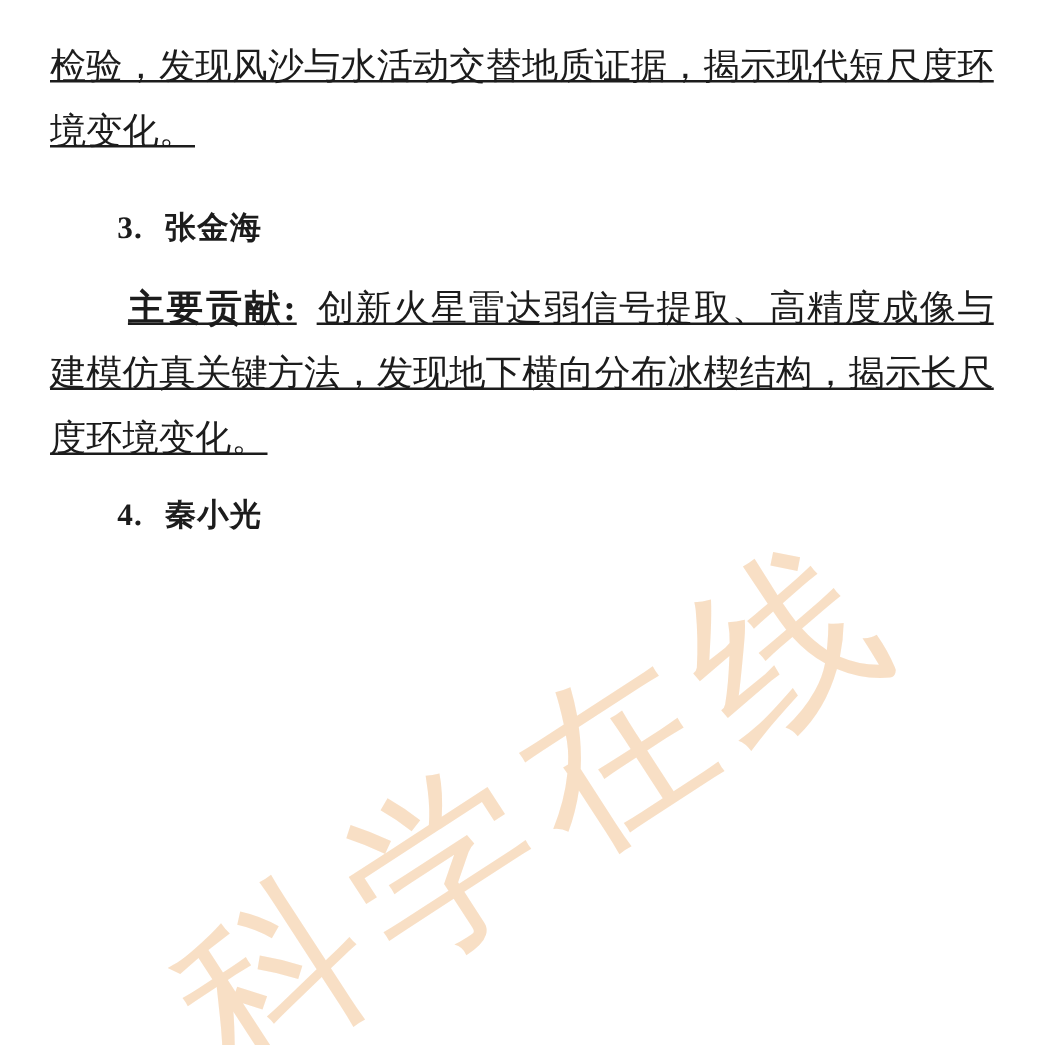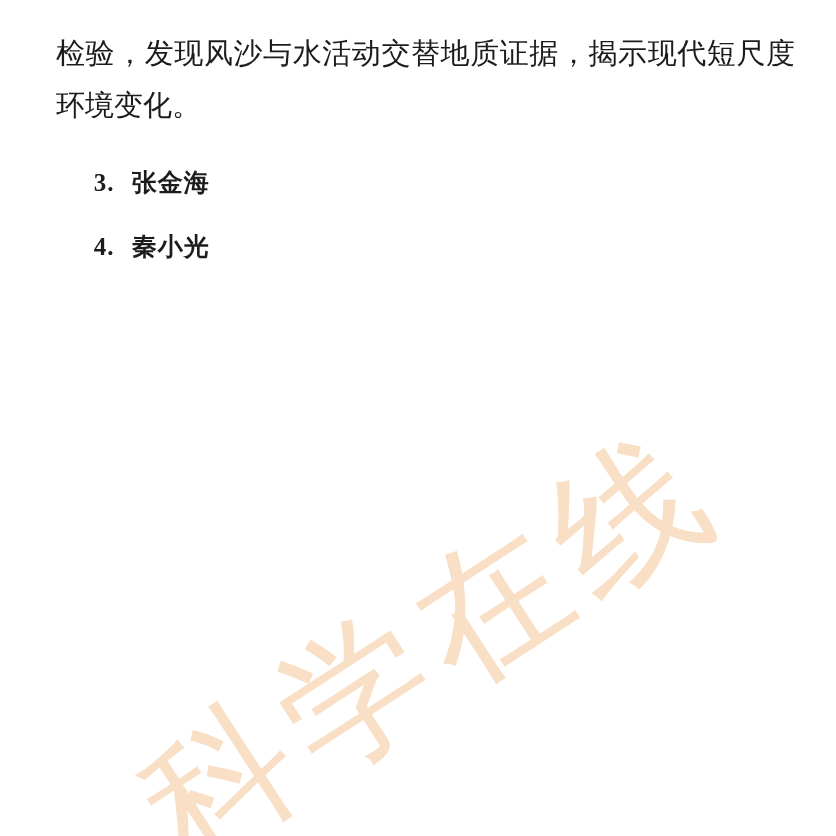--- a/index.html
+++ b/index.html
@@ -35,21 +35,22 @@
   }
   .content {
     position: relative;
     z-index: 1;
   }
   .body-text {
     font-size: 29px;
     line-height: 52px;
     text-align: justify;
     text-justify: inter-character;
-    margin: 0 0 10px 16px;
+    margin: 0 0 10px 0;
+    text-decoration: underline;
   }
   .body-text.first {
     margin-bottom: 26px;
   }
   .indent {
     text-indent: 2.15em;
   }
   .heading {
     font-size: 25px;
     line-height: 52px;
@@ -71,20 +72,21 @@
 <div class="page">
 
   <div class="watermark">科学在线</div>
 
   <div class="content">
 
     <p class="body-text first">检验，发现风沙与水活动交替地质证据，揭示现代短尺度环境变化。</p>
 
     <p class="heading">3. 张金海</p>
 
+    <p class="body-text indent"><span class="label">主要贡献:</span><span>创新火星雷达弱信号提取、高精度成像与建模仿真关键方法，发现地下横向分布冰楔结构，揭示长尺度环境变化。</span></p>
 
     <p class="heading">4. 秦小光</p>
 
 
 
 
   </div>
 </div>
 
 </body></html>

